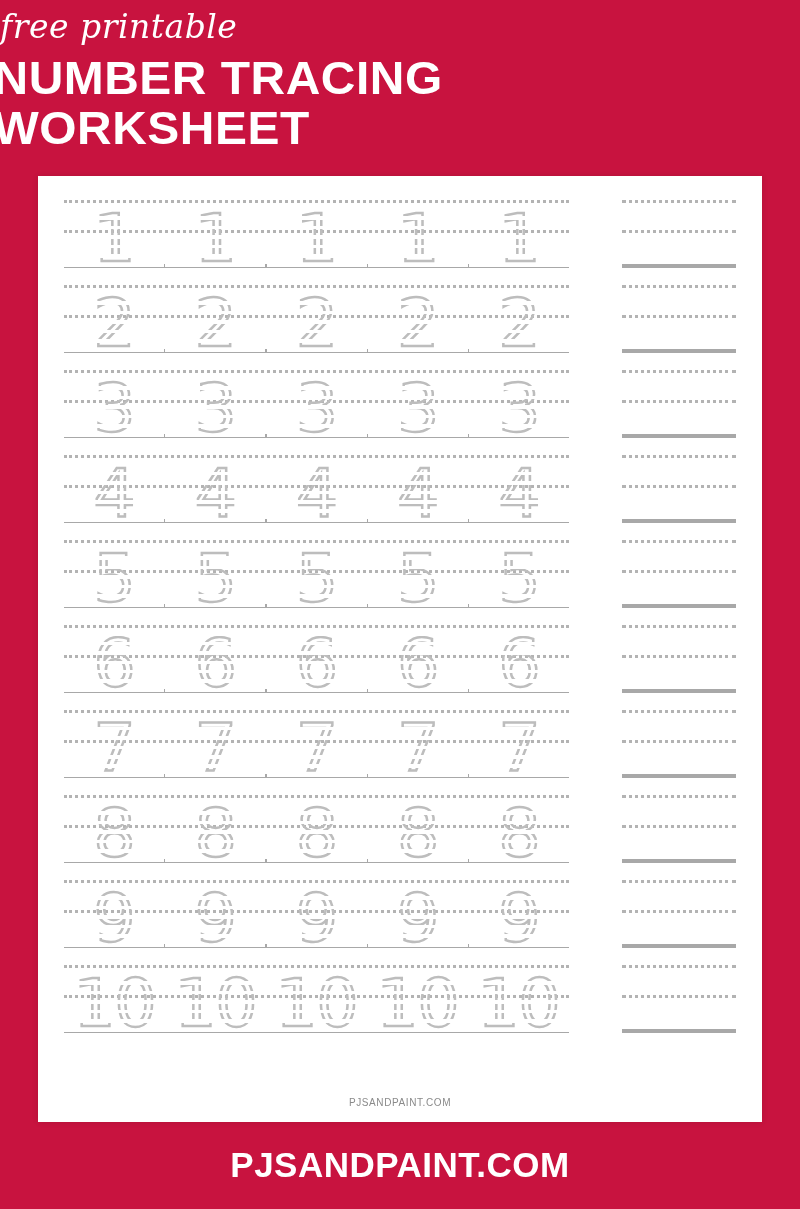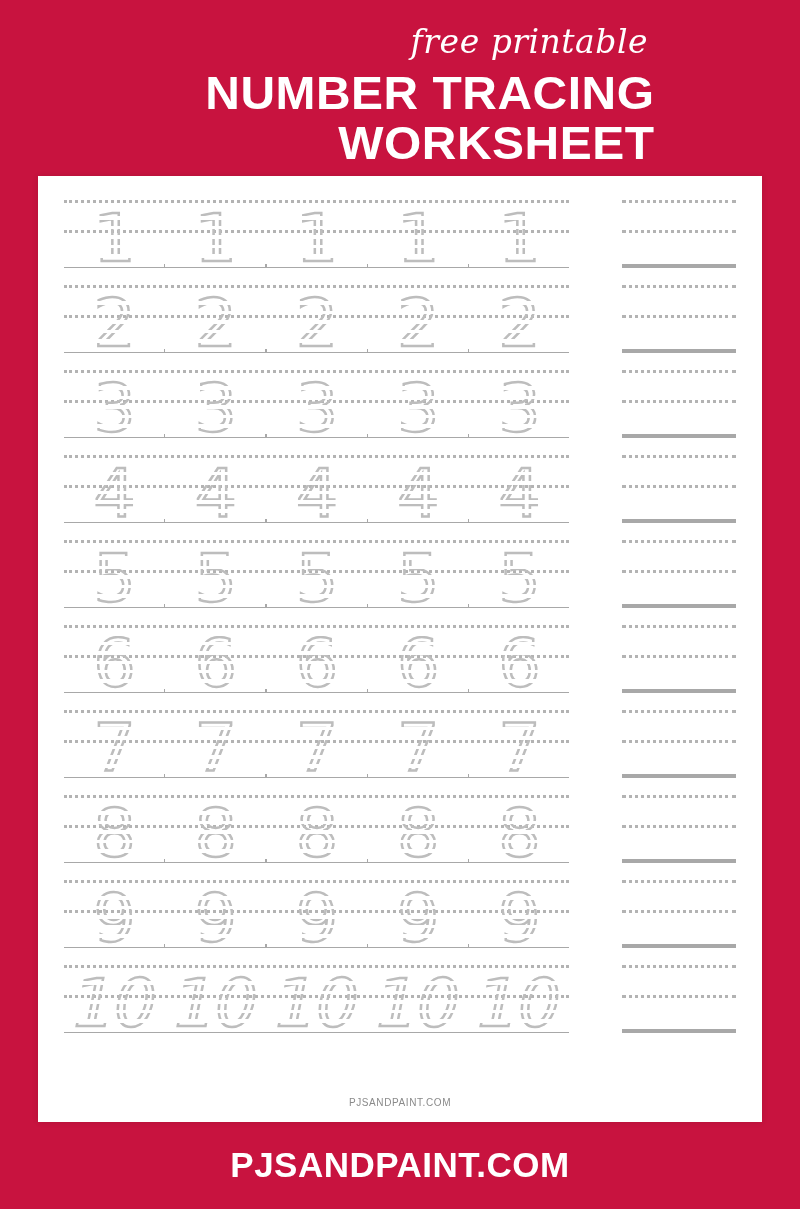--- a/index.html
+++ b/index.html
@@ -11,22 +11,22 @@
     height: 1209px;
     background: #c8133f;
     font-family: "Liberation Sans", sans-serif;
     overflow: hidden;
     position: relative;
   }
 
   
   .header {
     width: 648px;
-    padding-top: 24px;
-    text-align: right;
+    padding-top: 9px;
+    text-align: left;
     box-sizing: border-box;
   }
   .header-script {
     color: #ffffff;
     font-family: "DejaVu Serif", serif;
     font-style: italic;
     font-size: 33px;
     letter-spacing: 0.5px;
     line-height: 1.1;
     margin: 0 0 8px 0;
@@ -153,21 +153,21 @@
       to bottom,
       rgba(255,255,255,0) 0px,
       rgba(255,255,255,0) 6px,
       #ffffff 6px,
       #ffffff 9.5px
     );
     pointer-events: none;
     z-index: 2;
   }
   .digit.wide { width: 112px; }
-  .row-10 .digits { padding: 0 0 2px 0; font-style: italic; }
+  .row-10 .digits { padding: 0 0 2px 0; }
 
   
   .sheet-credit {
     position: absolute;
     left: 0;
     right: 0;
     bottom: 14px;
     text-align: center;
     font-family: "Liberation Sans", sans-serif;
     font-size: 10px;

